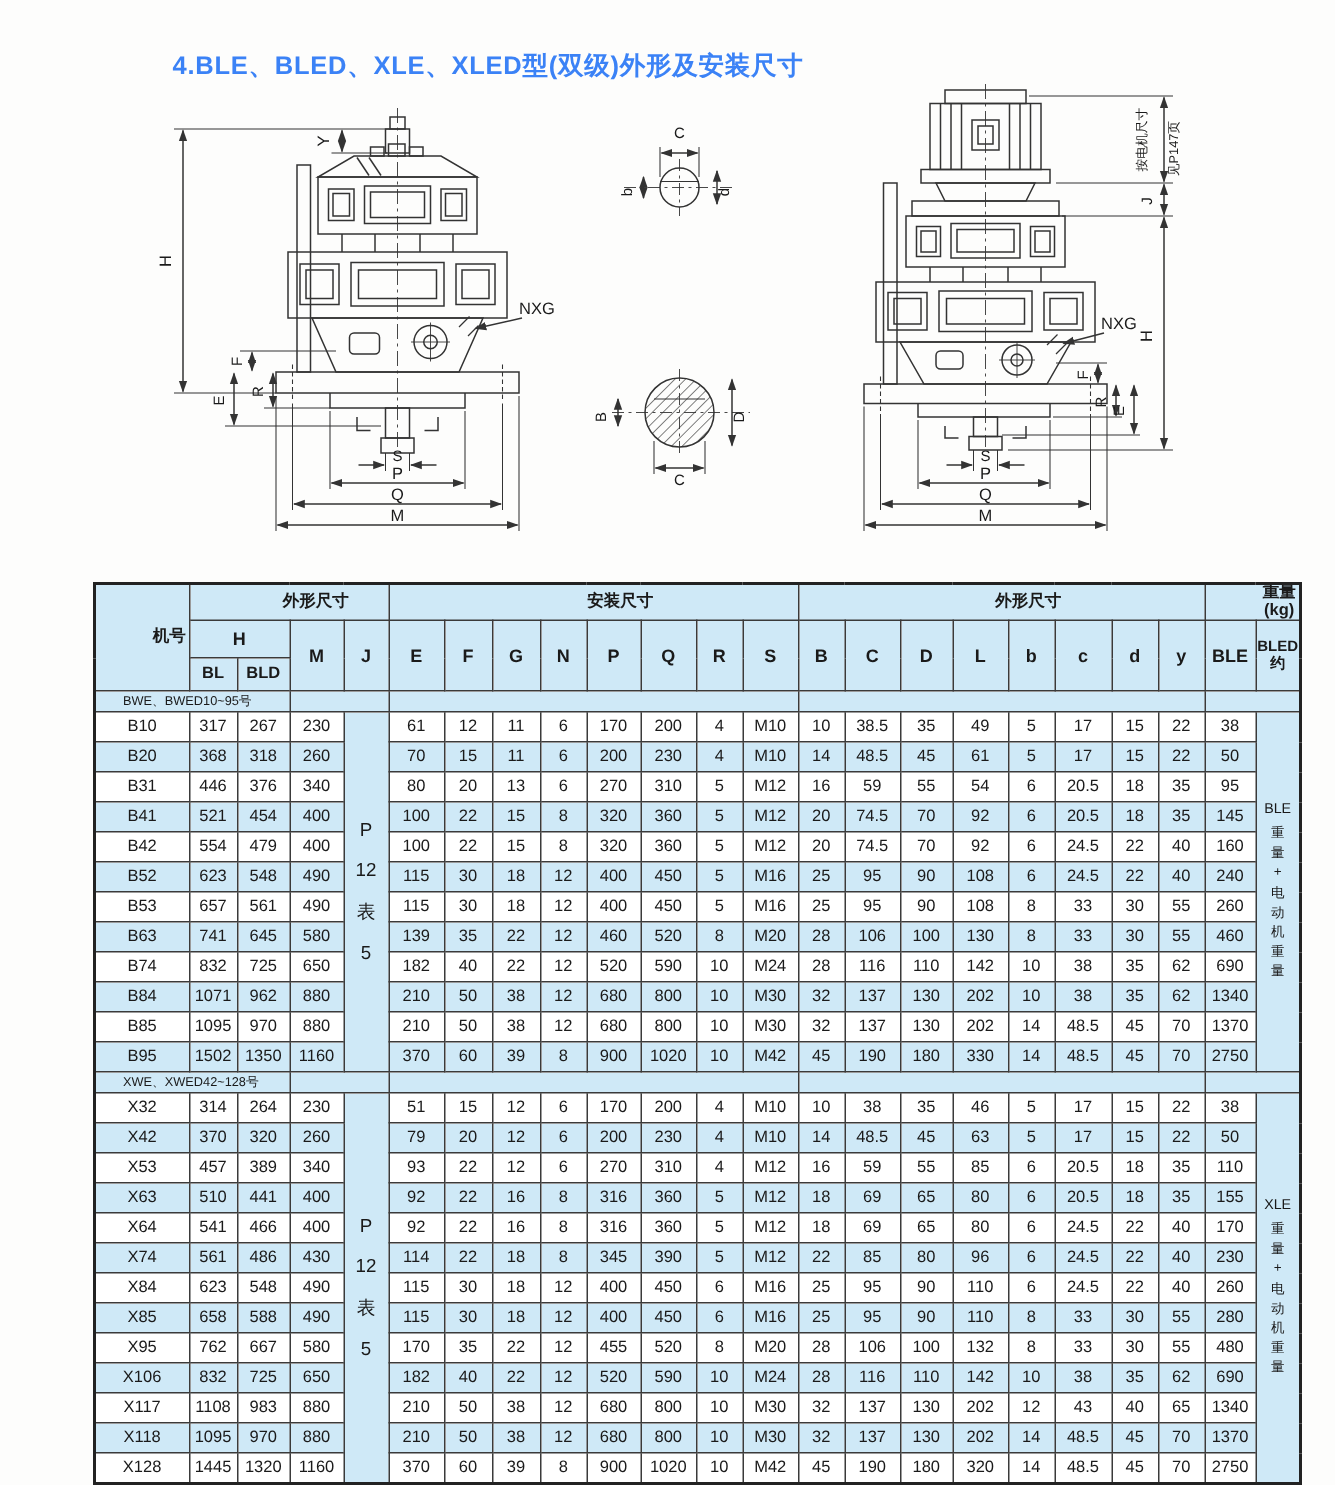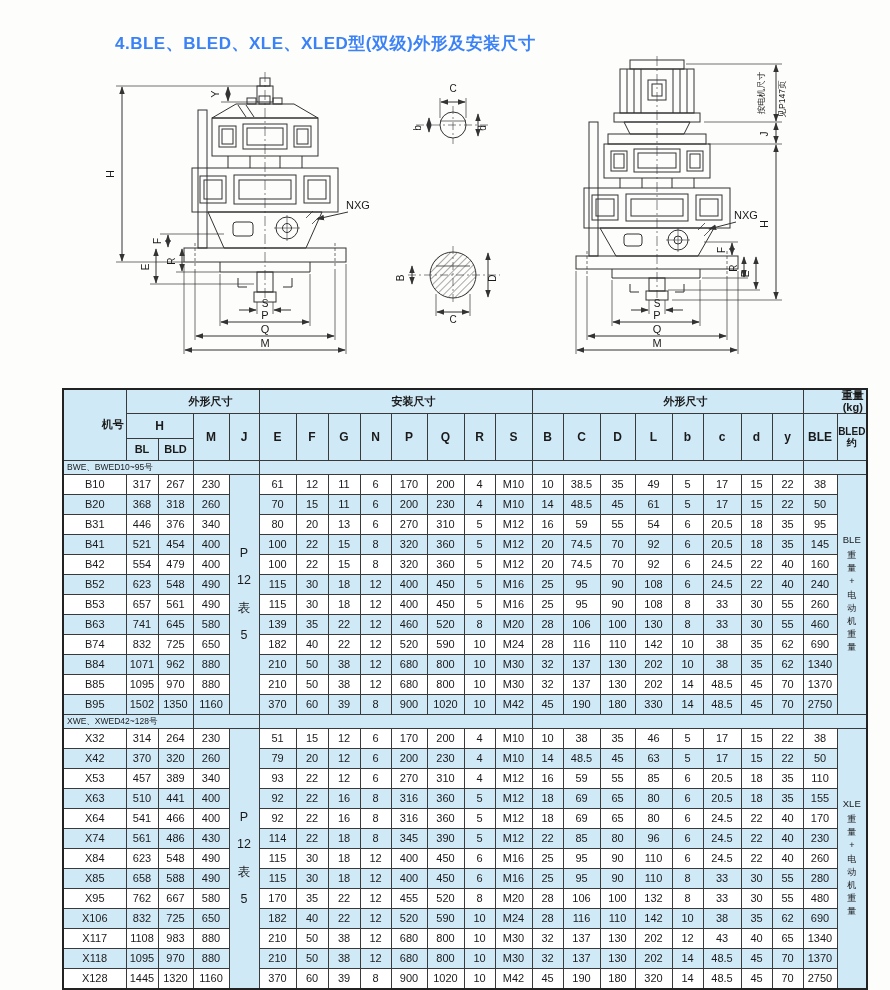--- a/index.html
+++ b/index.html
@@ -10,21 +10,21 @@
   #dwg-mid{left:396px;top:80px;}
   #dwg-right{left:492px;top:56px;}
   table{border-collapse:collapse;table-layout:fixed;position:absolute;left:62px;top:388px;width:784px;border:2px solid #222;}
   th,td{border:1px solid #3a3a3a;text-align:center;font-size:11px;font-weight:normal;padding:0;height:19px;line-height:1.05;overflow:hidden;}
   thead th{background:#cfe9f7;font-weight:bold;font-size:12px;}
   thead tr.r1 th{height:19px;font-size:11px;padding-left:36px;}
   thead tr.r2 th{height:24px;}
   thead tr.r3 th{height:21px;font-size:11px;}
   th.machine{font-size:13px;}
   th.bled{font-size:10px;line-height:1.1;}
-  .sec-row td{background:#cfe9f7;height:13px;font-size:8.5px;text-align:left;padding-left:3px;}
+  .sec-row td{background:#cfe9f7;height:13px;font-size:8.5px;text-align:left;padding-left:18px;}
   tr.alt td,tr.alt th{background:#cfe9f7;}
   tbody td,tbody th{background:#ffffff;}
   tr.alt td,tr.alt th{background:#cfe9f7 !important;}
   tbody th.model{font-weight:normal;margin-left:48px;}
   td.j-note{background:#cfe9f7 !important;font-size:12.5px;vertical-align:middle;}
   td.j-note div{margin:14px 0;}
   td.w-note{background:#cfe9f7 !important;font-size:9px;vertical-align:middle;}
   td.w-note .wh{font-size:9.5px;margin-bottom:4px;}
   td.w-note .wc{line-height:1.45;}
   text{font-family:"Liberation Sans","DejaVu Sans",sans-serif;}

